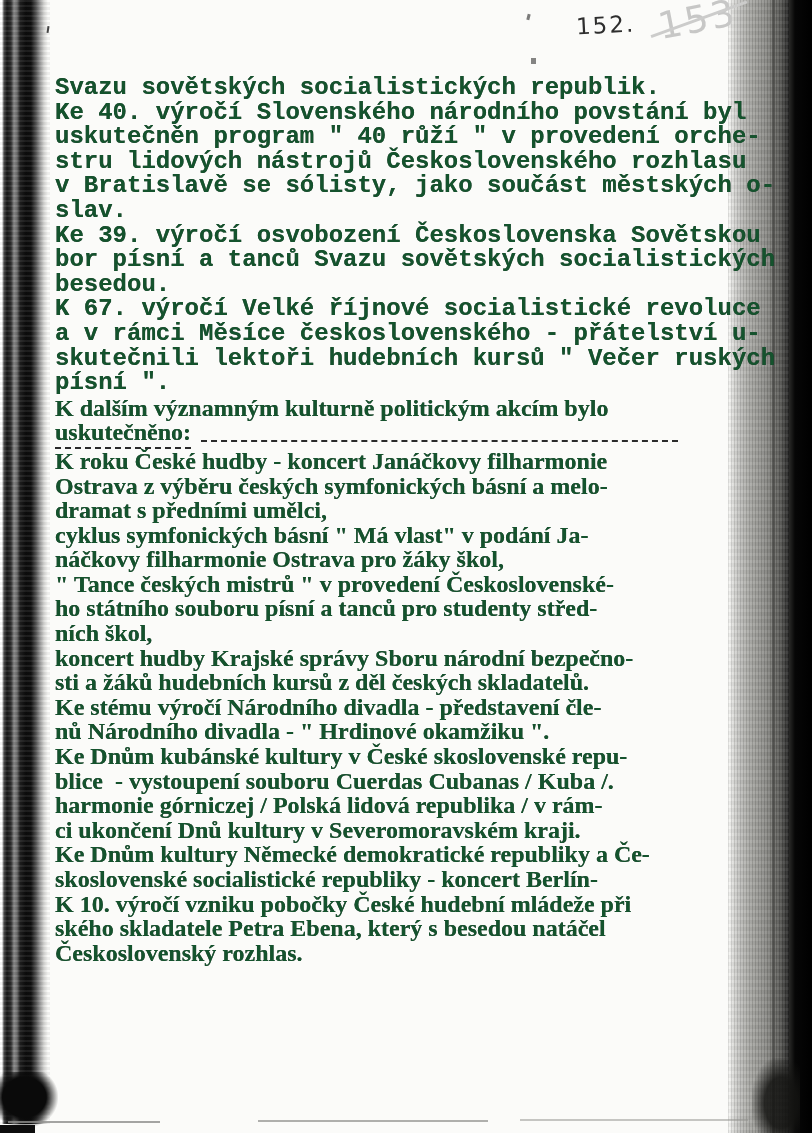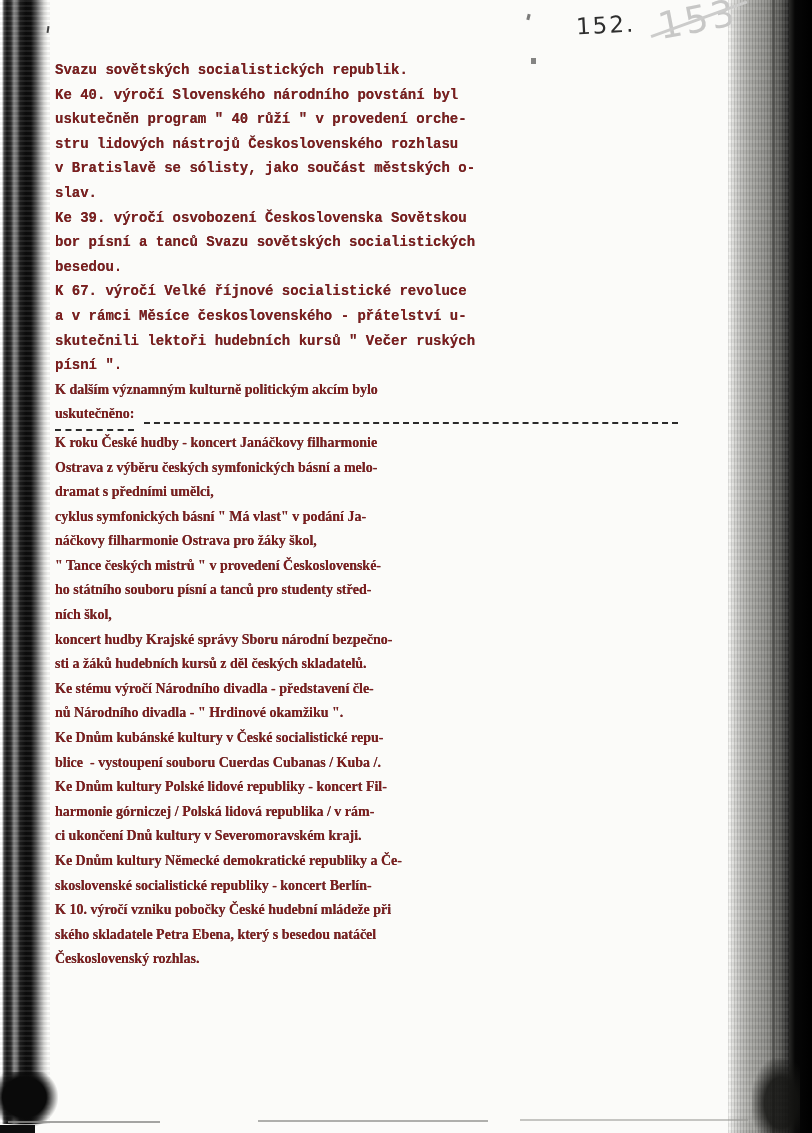--- a/index.html
+++ b/index.html
@@ -35,23 +35,23 @@
 
   
   .page-number{position:absolute;left:576px;top:12px;font-family:"DejaVu Sans",sans-serif;
     font-size:23px;color:#2e2e2e;transform:rotate(-3deg);letter-spacing:2px;}
   .crossed-number{position:absolute;left:658px;top:-2px;font-family:"DejaVu Sans",sans-serif;
     font-size:37px;color:#c7c7c6;transform:rotate(-11deg);letter-spacing:3px;}
   .crossed-number::after{content:"";position:absolute;left:-10px;right:-12px;top:46%;height:3px;
     background:#cccccb;transform:rotate(-9deg);}
 
   
-  .text-block{position:absolute;left:55px;top:58px;width:625px;
+  .text-block{position:absolute;left:55px;top:76px;width:625px;
     font-family:"Liberation Mono","DejaVu Sans Mono",monospace;
-    font-size:14px;line-height:24.6px;font-weight:700;color:#7f1d1d;
+    font-size:24px;line-height:24.6px;font-weight:700;color:#14532d;
     text-shadow:0 0 .6px rgba(25,25,25,.75);}
   .paragraph{margin:0;}
   .paragraph.spaced{margin-top:0;font-family:Liberation Serif, serif;}
   .line{white-space:pre;}
   .dash-line{display:flex;align-items:flex-end;}
   .dash-underlined{border-bottom:2px dashed #2b2b2b;padding-bottom:2px;}
   .dash-fill{flex:1;border-bottom:2px dashed #2b2b2b;margin:0 2px 7px 10px;}
 
   
   .speck{position:absolute;background:#444;}
@@ -116,23 +116,22 @@
         <div class="line">dramat s předními umělci,</div>
         <div class="line">cyklus symfonických básní " Má vlast" v podání Ja-</div>
         <div class="line">náčkovy filharmonie Ostrava pro žáky škol,</div>
         <div class="line">" Tance českých mistrů " v provedení Československé-</div>
         <div class="line">ho státního souboru písní a tanců pro studenty střed-</div>
         <div class="line">ních škol,</div>
         <div class="line">koncert hudby Krajské správy Sboru národní bezpečno-</div>
         <div class="line">sti a žáků hudebních kursů z děl českých skladatelů.</div>
         <div class="line">Ke stému výročí Národního divadla - představení čle-</div>
         <div class="line">nů Národního divadla - " Hrdinové okamžiku ".</div>
-        <div class="line">Ke Dnům kubánské kultury v České socialistické repu-</div>
+        <div class="line">Ke Dnům kubánské kultury v České skoslovenské repu-</div>
         <div class="line">blice  - vystoupení souboru Cuerdas Cubanas / Kuba /.</div>
-        <div class="line">Ke Dnům kultury Polské lidové republiky - koncert Fil-</div>
         <div class="line">harmonie górniczej / Polská lidová republika / v rám-</div>
         <div class="line">ci ukončení Dnů kultury v Severomoravském kraji.</div>
         <div class="line">Ke Dnům kultury Německé demokratické republiky a Če-</div>
         <div class="line">skoslovenské socialistické republiky - koncert Berlín-</div>
         <div class="line">K 10. výročí vzniku pobočky České hudební mládeže při</div>
         <div class="line">ského skladatele Petra Ebena, který s besedou natáčel</div>
         <div class="line">Československý rozhlas.</div>
       </div>
     </div>
 

